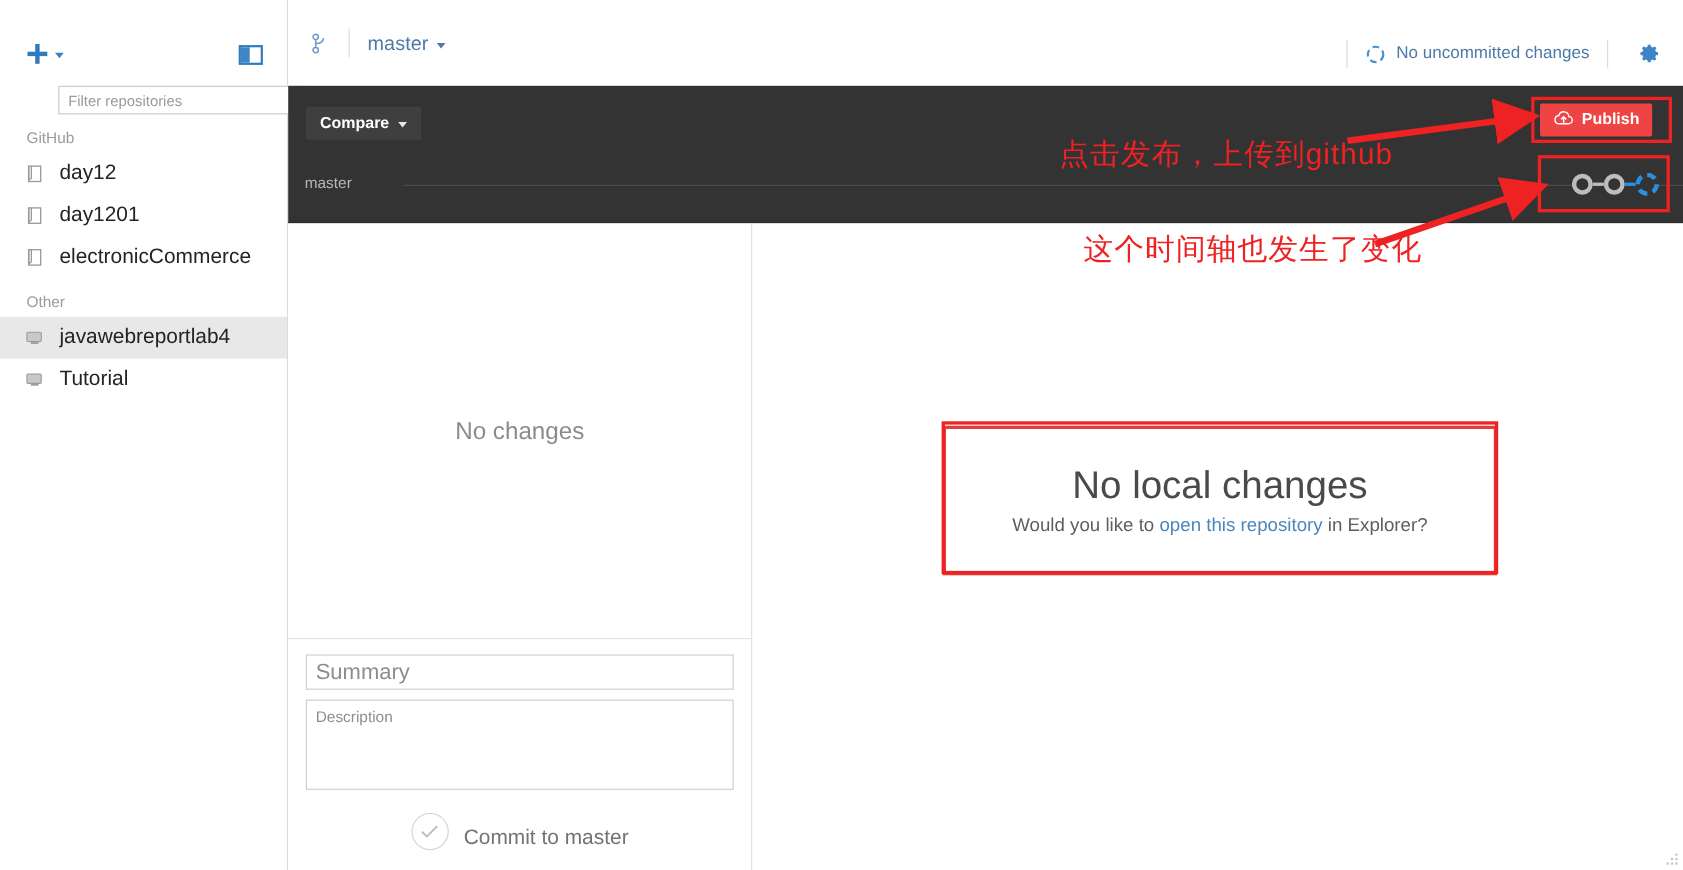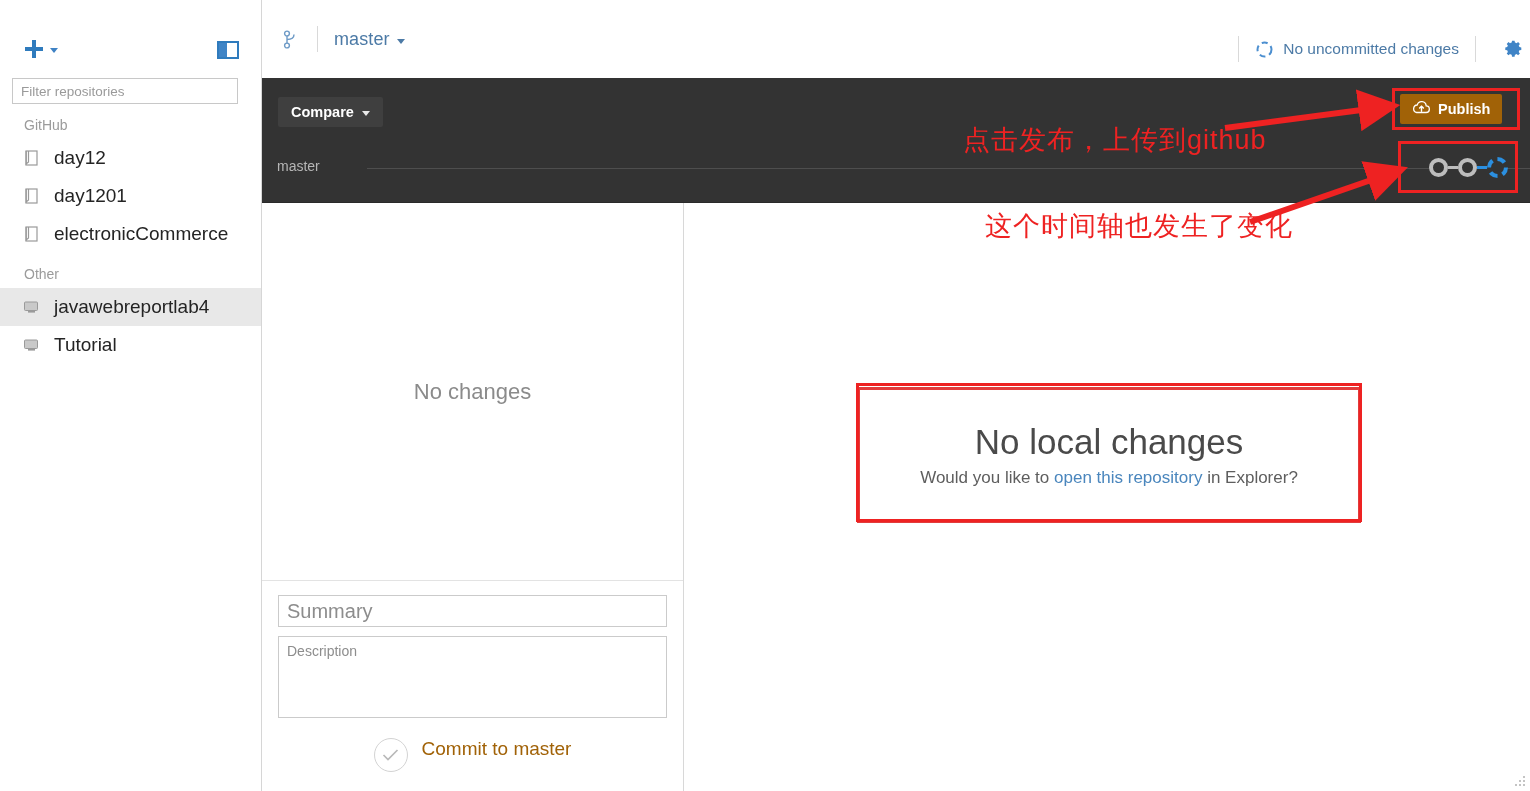--- a/index.html
+++ b/index.html
@@ -101,20 +101,21 @@
   .filter-input {
     width: 226px;
     height: 26px;
     border: 1px solid #c8c8c8;
     background: #fff;
     font-size: 13.5px;
     color: #333;
     padding: 0 8px;
     outline: none;
     font-family: "Liberation Sans", sans-serif;
+    margin-left: 41px;
   }
   .filter-input::placeholder { color: #9a9a9a; }
 
   .group-header {
     font-size: 14px;
     color: #9b9b9b;
     padding: 13px 0 6px 24px;
   }
   .repo-item {
     display: flex;
@@ -170,20 +171,21 @@
     border-right: 4.5px solid transparent;
     border-top: 5.5px solid #4c7aa6;
     margin-left: 7px;
     margin-top: 4px;
   }
   .topbar-right {
     margin-left: auto;
     display: flex;
     align-items: center;
     height: 100%;
+    padding-right: 14px;
     padding-top: 20px;
   }
   .sync-status {
     display: flex;
     align-items: center;
     gap: 9px;
     font-size: 15.5px;
     color: #4c7aa6;
   }
   .sync-icon { width: 19px; height: 19px; }
@@ -353,24 +355,24 @@
     font-size: 14px;
     color: #333;
     resize: none;
     outline: none;
     font-family: "Liberation Sans", sans-serif;
   }
   .desc-input::placeholder { color: #8d8d8d; }
   .commit-btn {
     margin-top: 16px;
     display: flex;
-    align-items: flex-start;
+    align-items: flex-end;
     justify-content: center;
     gap: 14px;
-    color: #a16207;
+    color: #737373;
     font-size: 19px;
     font-weight: 300;
     cursor: default;
   }
   .commit-circle {
     width: 34px; height: 34px;
     border-radius: 50%;
     border: 1.5px solid #d3d3d3;
     display: flex; align-items: center; justify-content: center;
     color: #b9b9b9;
@@ -589,21 +591,21 @@
         <span class="node"></span>
         <span class="node-link"></span>
         <span class="node"></span>
         <span class="node-link blue"></span>
         <span class="node active"></span>
       </div>
     </div>
     <div class="darkbar-bottom-line"></div>
   </div>
 
-  <div style="position:absolute;left:1400px;top:94px;height:30px;padding:0 12px;background:#a16207;border-radius:2px;display:flex;align-items:center;gap:7px;color:#fff;font-size:14.5px;font-weight:bold;">
+  <div style="position:absolute;left:1400px;top:94px;height:30px;padding:0 12px;background:#ef4444;border-radius:2px;display:flex;align-items:center;gap:7px;color:#fff;font-size:14.5px;font-weight:bold;">
     <span>
       <svg width="19" height="15" viewBox="0 0 19 15" fill="none">
         <path d="M4.6 12.5h9.3a3.3 3.3 0 0 0 .3-6.6A4.6 4.6 0 0 0 5.2 5 3.8 3.8 0 0 0 4.6 12.5z" stroke="#ffffff" stroke-width="1.3" fill="none"></path>
         <path d="M9.5 11.2V6.3 M7.6 8.1 L9.5 6.2 L11.4 8.1" stroke="#ffffff" stroke-width="1.4" fill="none" stroke-linecap="round"></path>
       </svg>
     </span>
     <span>Publish</span>
   </div>
 
   <div class="changes-panel">

